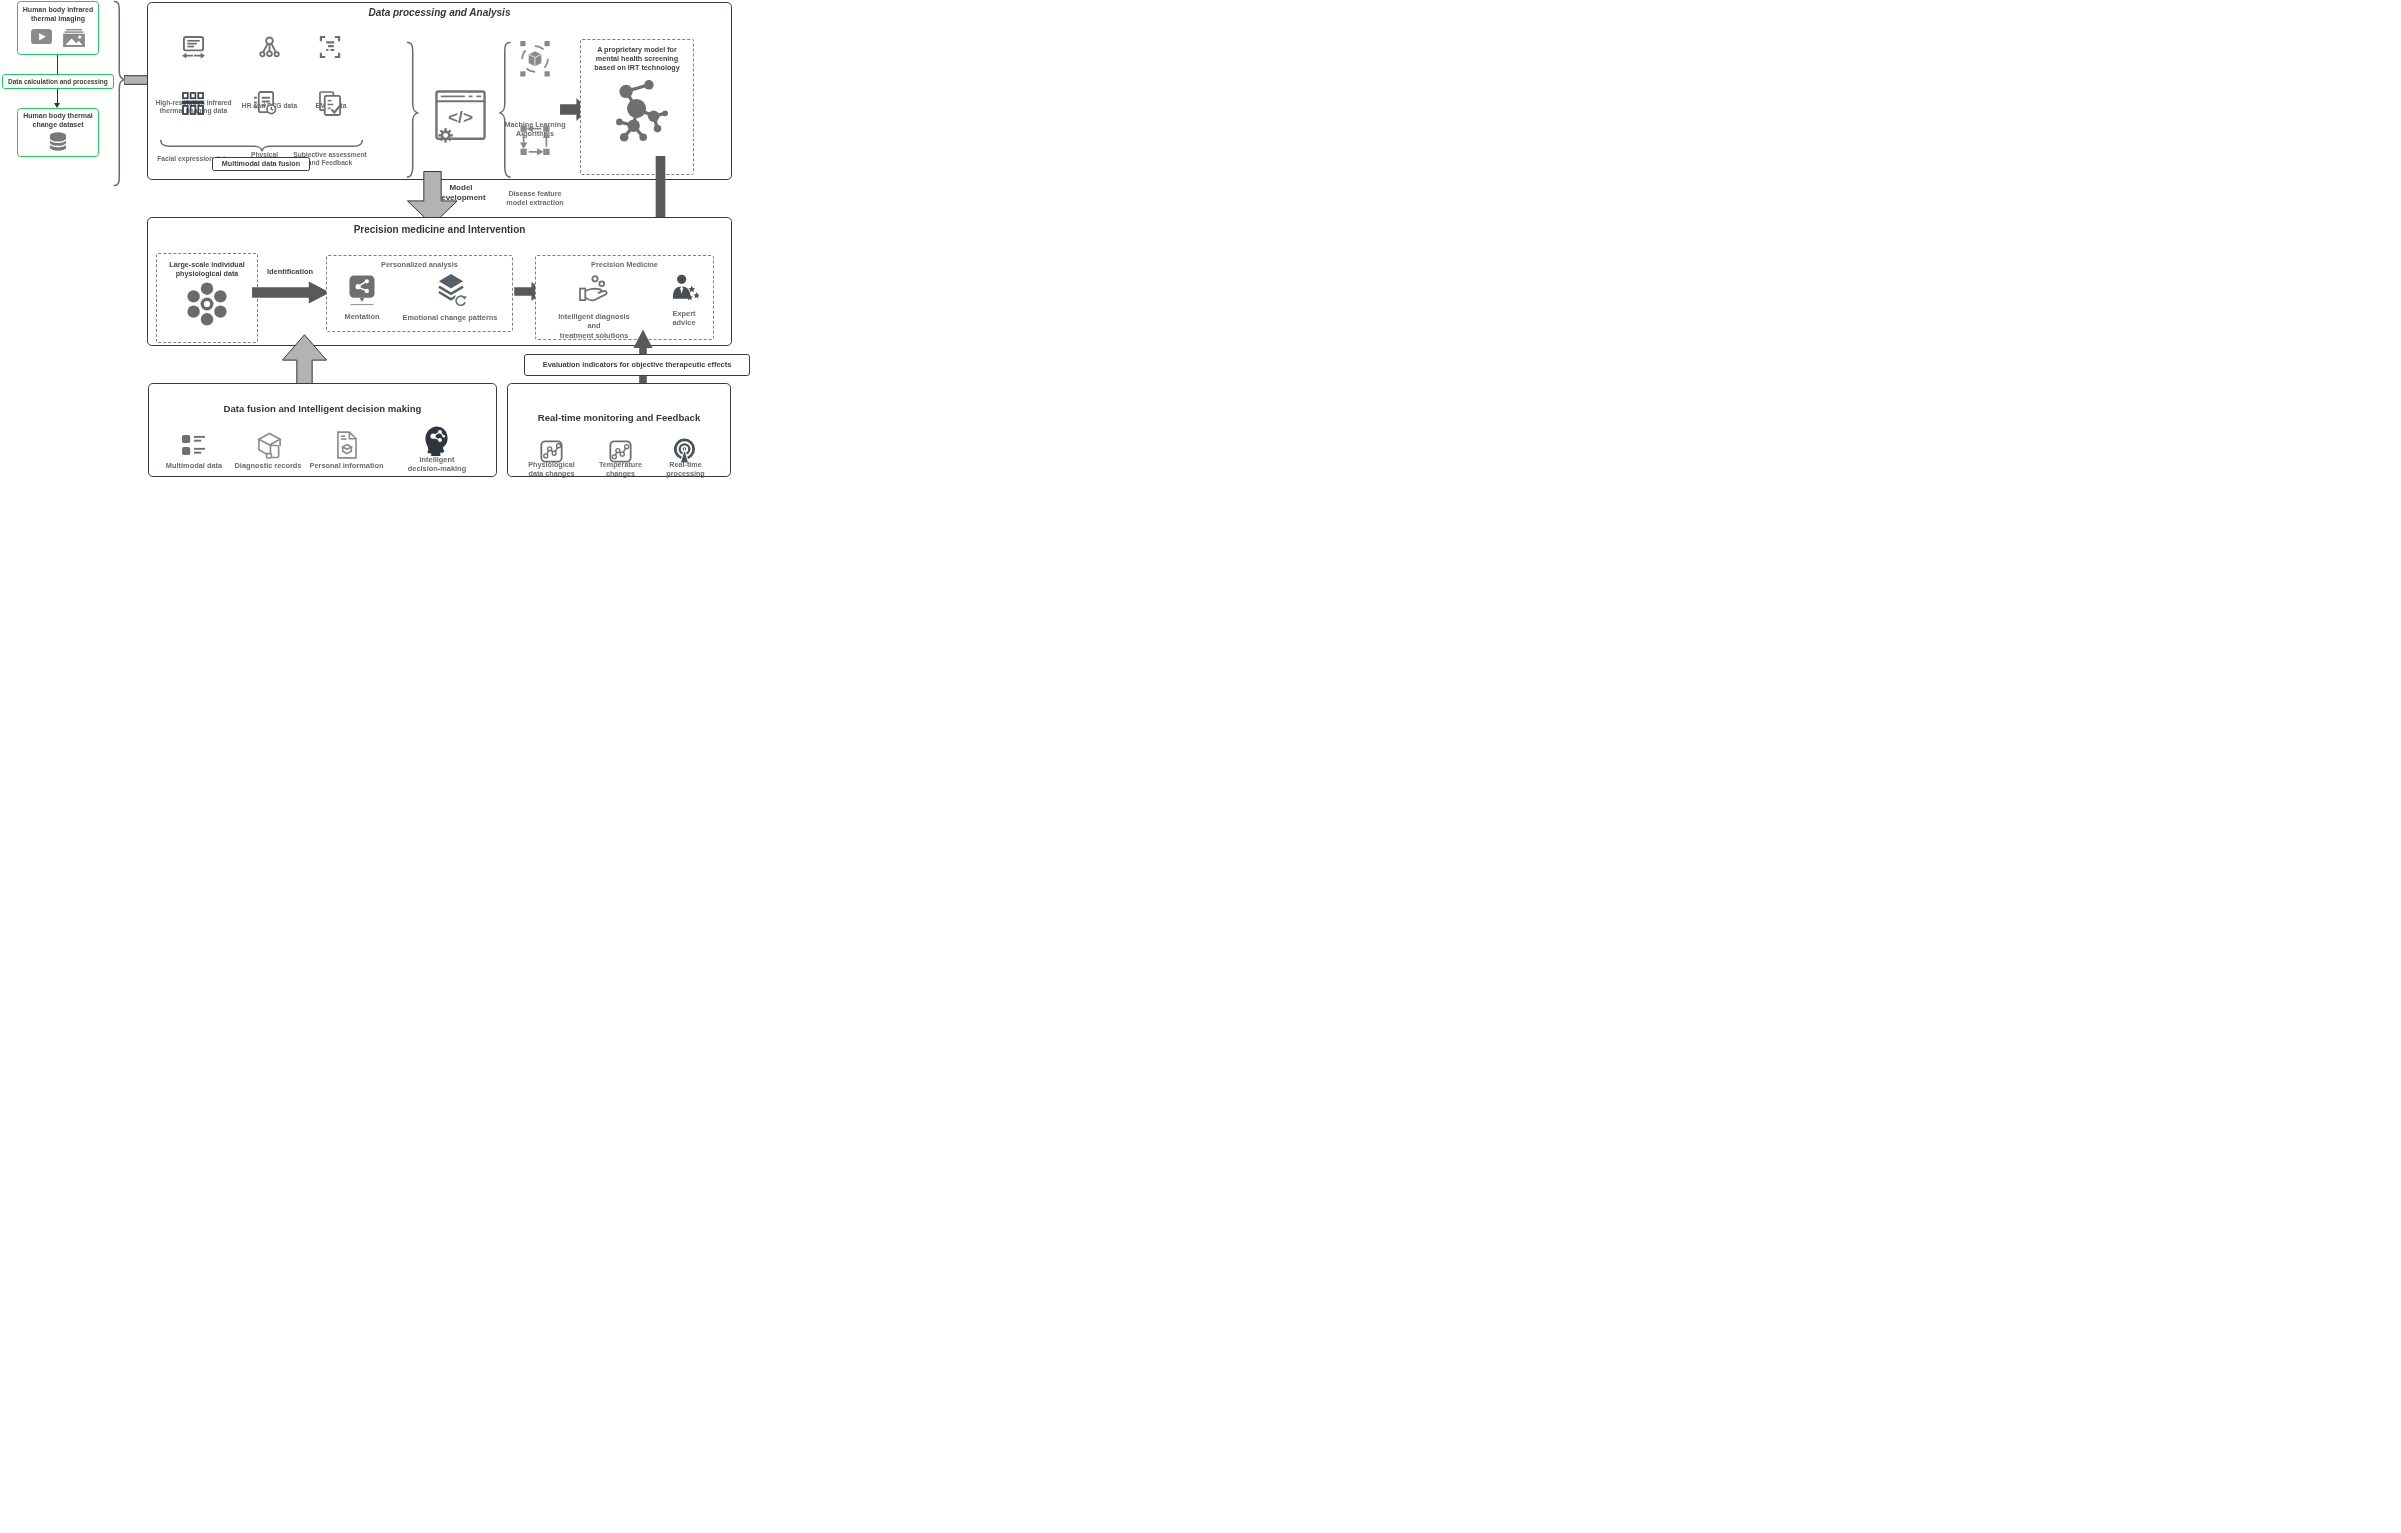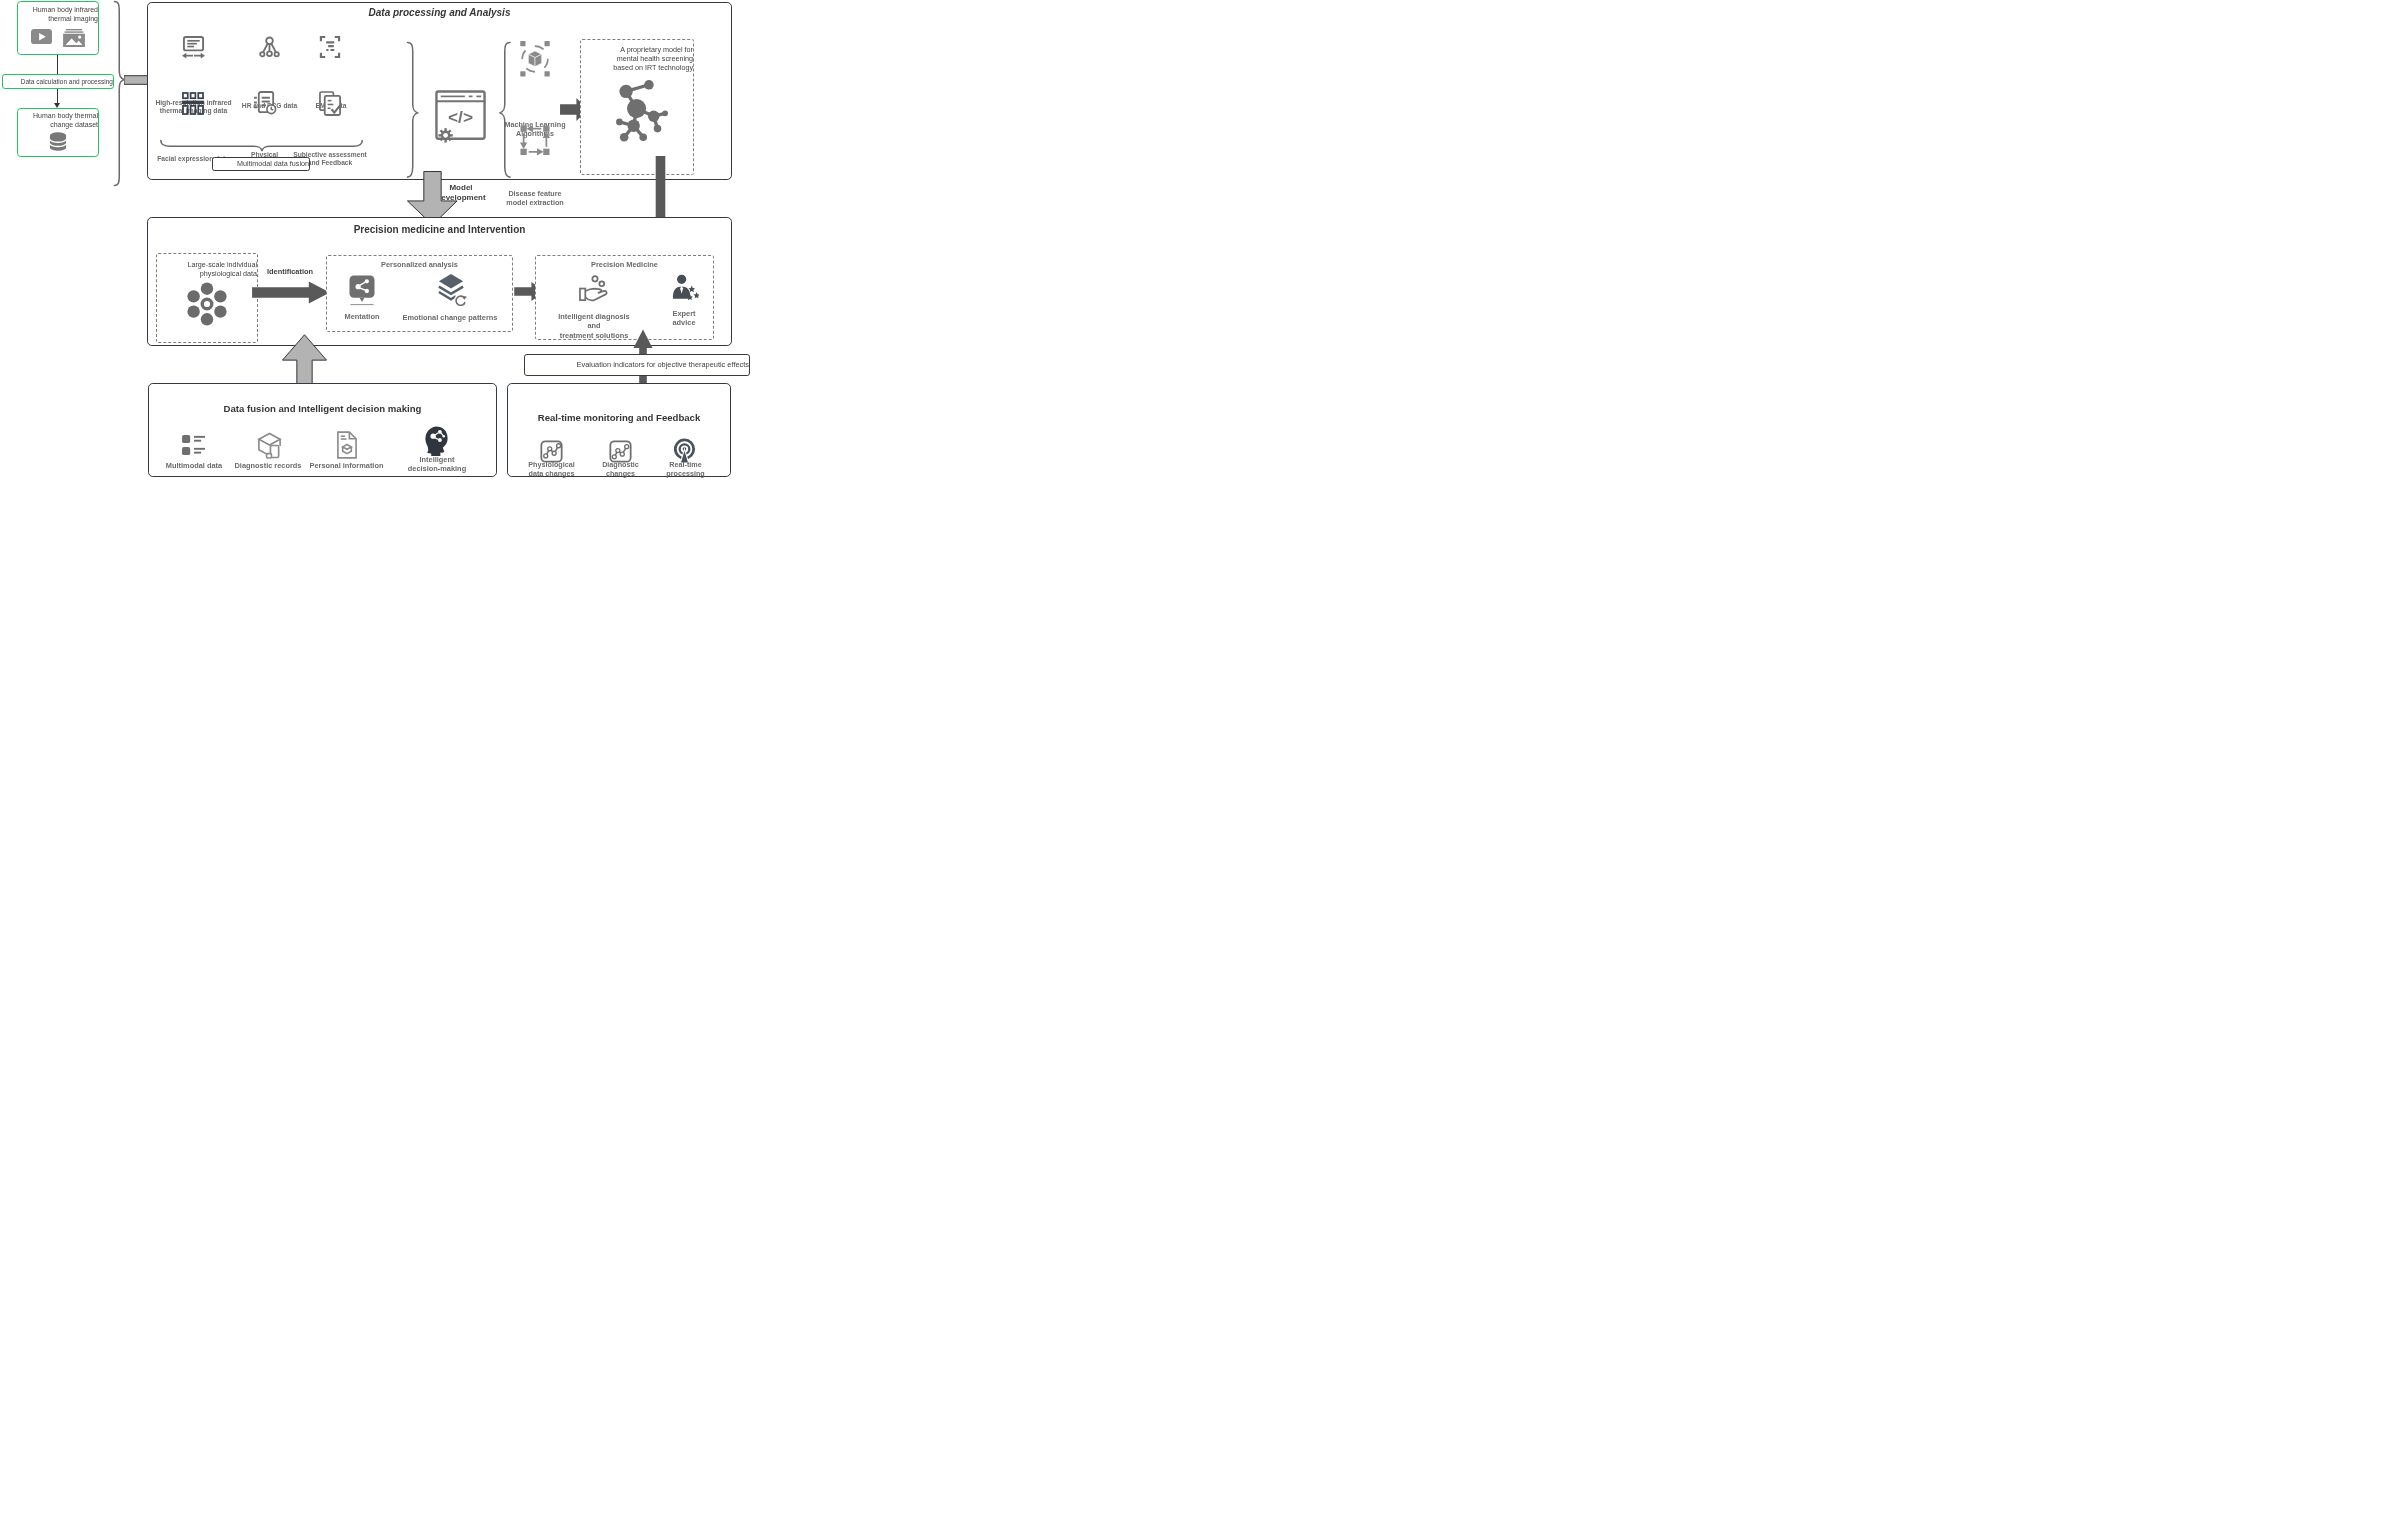--- a/index.html
+++ b/index.html
@@ -3,21 +3,21 @@
 <meta charset="utf-8">
 <style>
   html,body{margin:0;padding:0;background:#fff;}
   body{font-family:"Liberation Sans","DejaVu Sans",sans-serif;}
   #canvas{position:relative;width:754px;height:479px;background:#fff;overflow:hidden;}
   .abs{position:absolute;}
   .box-sec{position:absolute;background:#fff;border:1.4px solid #333a41;border-radius:4.8px;box-sizing:border-box;}
   .box-sm{position:absolute;background:#fff;border:1px solid #22c55e;border-radius:3.8px;box-sizing:border-box;}
   .box-dash{position:absolute;background:#fff;border:1.2px dashed #7e7e7e;border-radius:2.4px;box-sizing:border-box;}
   .t-sec{position:absolute;font-size:10px;font-weight:bold;color:#363636;text-align:center;}
-  .t-box{position:absolute;font-size:7px;font-weight:normal;color:#3f3f3f;text-align:right;white-space:pre-line;line-height:1.25;}
+  .t-box{position:absolute;font-size:7px;font-weight:bold;color:#3f3f3f;text-align:center;white-space:pre-line;line-height:1.25;}
   .t-item{position:absolute;font-size:6.7px;font-weight:bold;color:#6b6b6b;text-align:center;white-space:pre-line;line-height:1.24;margin-top:31px;}
   .t-sub{position:absolute;font-size:7.4px;font-weight:bold;color:#6b6b6b;text-align:center;white-space:pre-line;}
   .t-dark{color:#3f3f3f;}
   svg{display:block;}
 </style>
 </head>
 <body>
 
 <div id="canvas">
 
@@ -452,21 +452,21 @@
   <svg class="abs" style="left:609px;top:440px;" width="23" height="23" viewBox="0 0 52 52">
     <rect x="3" y="3" width="46" height="46" rx="9" stroke="#6f6f6f" stroke-width="4" fill="none"></rect>
     <polyline points="12,38 20,24 30,32 40,15" stroke="#6f6f6f" stroke-width="3.4" fill="none"></polyline>
     <g fill="#fff" stroke="#6f6f6f" stroke-width="3">
         <circle cx="12" cy="38" r="4.5"></circle>
         <circle cx="20" cy="24" r="4.5"></circle>
         <circle cx="30" cy="32" r="4.5"></circle>
         <circle cx="40" cy="15" r="4.5"></circle>
       </g>
   </svg>
-  <div class="t-sub" style="left:591px;top:460px;width:59px;font-size:7.2px;line-height:1.25;">Diagnostic
+  <div class="t-sub" style="left:591px;top:460px;width:59px;font-size:7.2px;line-height:1.25;">Temperature
 changes</div>
 
   <svg class="abs" style="left:673px;top:438px;" width="23" height="25" viewBox="0 0 50 54">
     <circle cx="25" cy="24" r="20" fill="none" stroke="#4a525b" stroke-width="6"></circle>
     <circle cx="25" cy="24" r="10.5" fill="none" stroke="#4a525b" stroke-width="5"></circle>
     <circle cx="25" cy="24" r="4" fill="#4a525b"></circle>
     <polygon points="25,24 16,54 34,54" fill="#4a525b" stroke="#fff" stroke-width="2.2"></polygon>
   </svg>
   <div class="t-sub" style="left:656px;top:460px;width:59px;font-size:7.2px;line-height:1.25;">Real-time
 processing</div>

